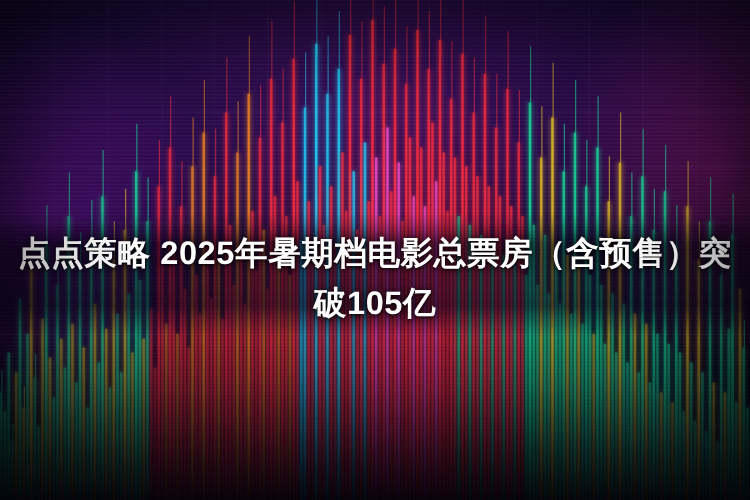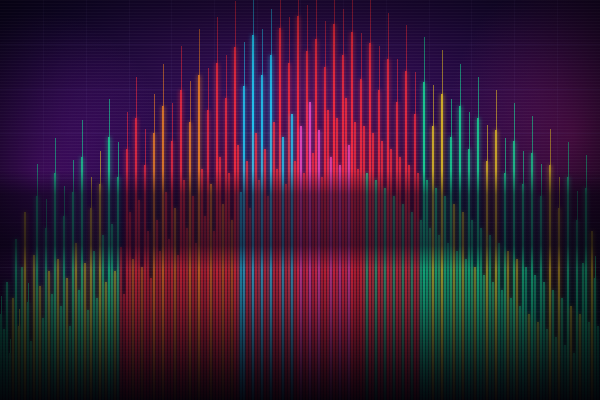--- a/index.html
+++ b/index.html
@@ -550,15 +550,16 @@
       <div class="scanline" style="top: 387px;"></div>
       <div class="scanline" style="top: 390px;"></div>
       <div class="scanline" style="top: 393px;"></div>
       <div class="scanline" style="top: 396px;"></div>
       <div class="scanline" style="top: 399px;"></div>
     </div>
 
   <div class="bg-bottom"></div>
   <div class="title-scrim"></div>
 
+  <div class="headline">点点策略 2025年暑期档电影总票房（含预售）突破105亿</div>
 
   <div class="vignette"></div>
 </div>
 
 </body></html>

